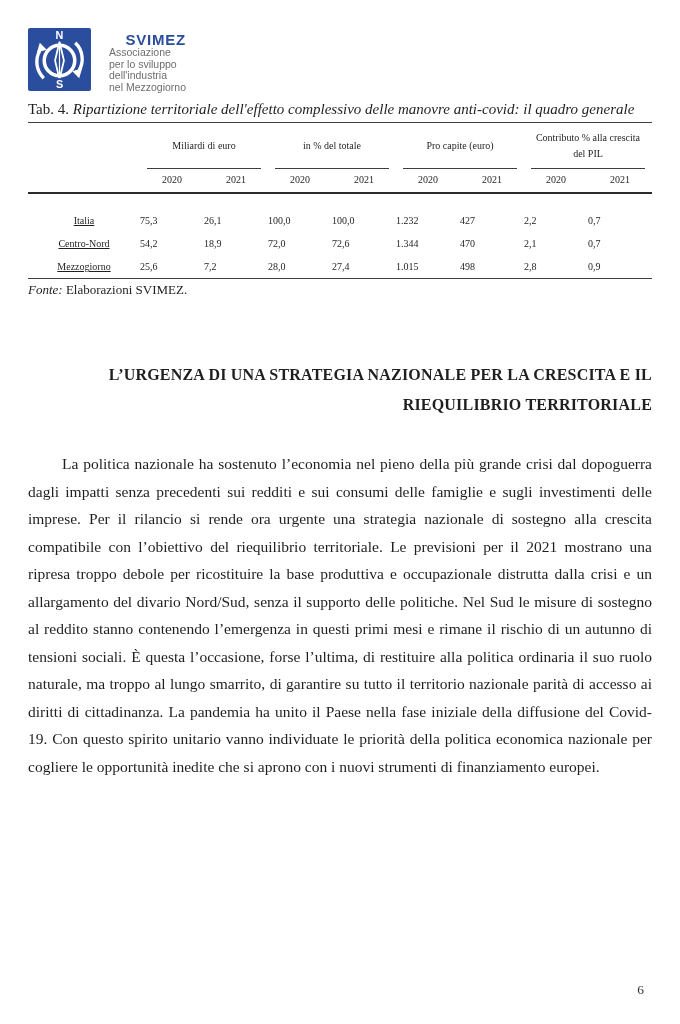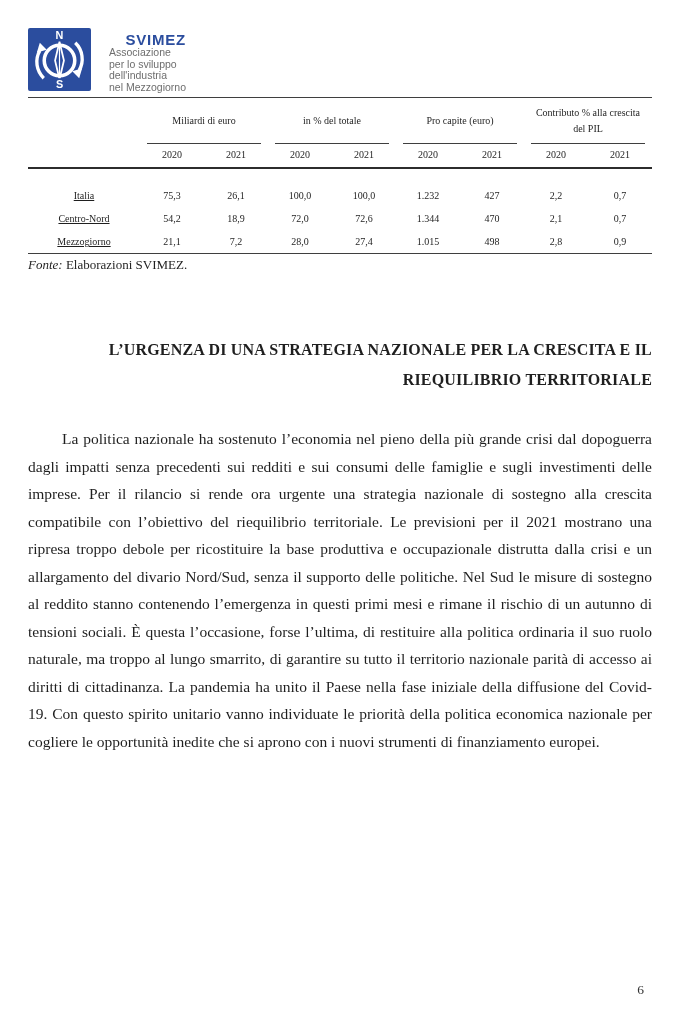--- a/index.html
+++ b/index.html
@@ -48,21 +48,21 @@
     display:flex; align-items:center; justify-content:center;
     text-align:center;
     min-height:40px;
     margin:0 7px;
     padding:3px 0 2px;
     border-bottom:1px solid #3f3f3f;
   }
   .year { text-align:center; padding:3px 0 4px; }
   .spacer { grid-column:1 / -1; height:15px; }
   .rowlabel { text-align:center; padding:4px 0 3px;text-decoration:underline; }
-  .val { text-align:center; padding:4px 0 3px; }
+  .val { text-align:left; padding:4px 0 3px; }
 
   .fonte { margin-top:3px; font-size:13px; line-height:16px; }
   .fonte .it { font-style:italic;margin-top:38px; }
 
   
   .heading {
     margin-top:62px;
     text-align:right;
     font-weight:bold;
     font-size:16px;
@@ -113,20 +113,21 @@
     <div class="logo-text">
       <div class="brand">SVIMEZ</div>
       <div class="sub-line">Associazione</div>
       <div class="sub-line">per lo sviluppo</div>
       <div class="sub-line">dell'industria</div>
       <div class="sub-line">nel Mezzogiorno</div>
     </div>
   </div>
 
 
+  <div class="caption"><span>Tab. 4.</span> <span class="it">Ripartizione territoriale dell'effetto complessivo delle manovre anti-covid: il quadro generale</span></div>
 
   <div class="tbl">
     <div class="rule"></div>
 
     <div class="corner"></div>
     <div class="group">Miliardi di euro</div>
     <div class="group">in % del totale</div>
     <div class="group">Pro capite (euro)</div>
     <div class="group">Contributo % alla crescita del PIL</div>
 
@@ -157,21 +158,21 @@
     <div class="val">54,2</div>
     <div class="val">18,9</div>
     <div class="val">72,0</div>
     <div class="val">72,6</div>
     <div class="val">1.344</div>
     <div class="val">470</div>
     <div class="val">2,1</div>
     <div class="val">0,7</div>
 
     <div class="rowlabel">Mezzogiorno</div>
-    <div class="val">21,1</div>
+    <div class="val">25,6</div>
     <div class="val">7,2</div>
     <div class="val">28,0</div>
     <div class="val">27,4</div>
     <div class="val">1.015</div>
     <div class="val">498</div>
     <div class="val">2,8</div>
     <div class="val">0,9</div>
 
     <div class="rule"></div>
   </div>

